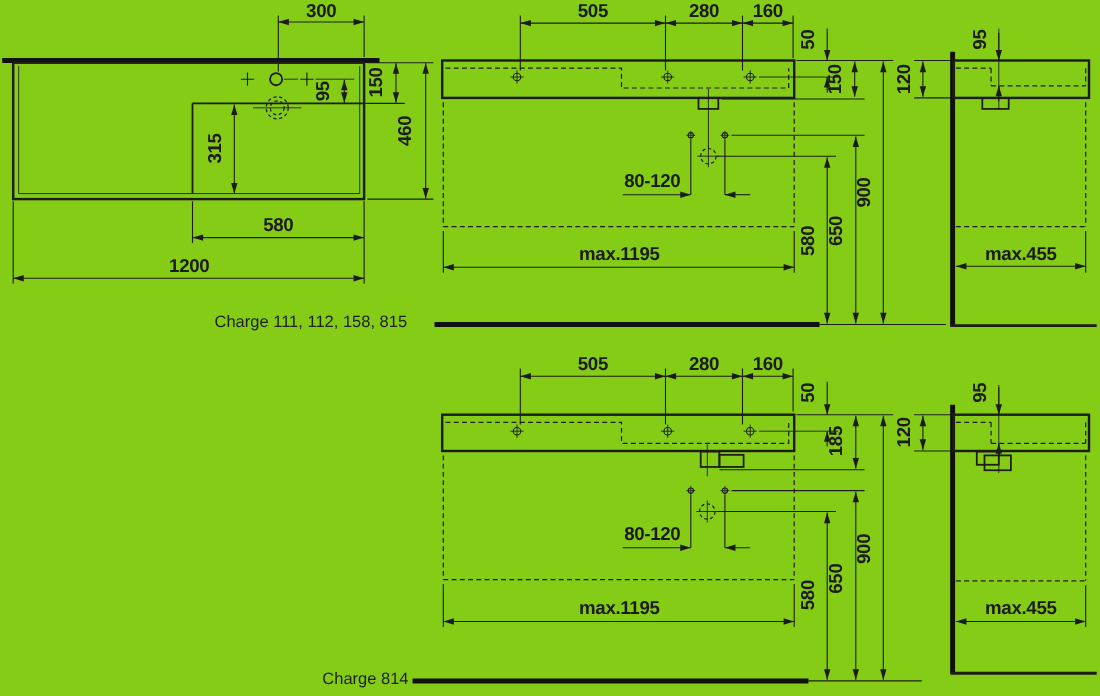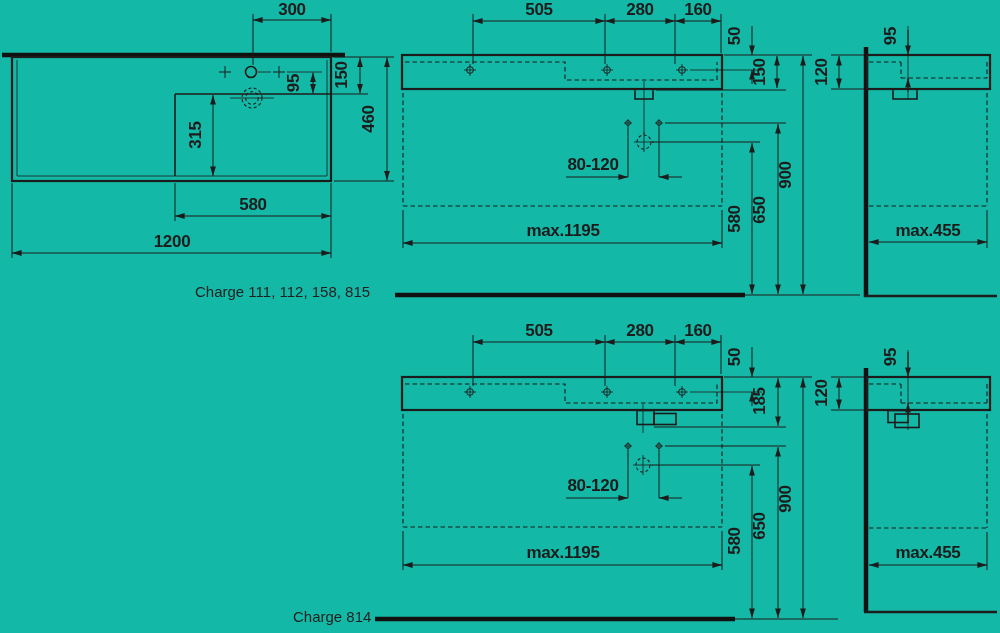--- a/index.html
+++ b/index.html
@@ -1,16 +1,16 @@
 <!DOCTYPE html>
 <html><head>
 <meta charset="utf-8">
 <style>
   html,body{margin:0;padding:0;background:#ffffff;}
-  .stage{position:relative;width:1000px;height:633px;background:#14b8a6;overflow:hidden;}
+  .stage{position:relative;width:1000px;height:633px;background:#84cc16;overflow:hidden;}
   svg{display:block;}
   .ln{stroke:#1c1c1c;stroke-width:1;fill:none;}
   .ln08{stroke:#1c1c1c;stroke-width:0.8;fill:none;}
   .ln15{stroke:#1c1c1c;stroke-width:1.6;fill:none;}
   .ln2{stroke:#1c1c1c;stroke-width:2.2;fill:none;}
   .thk{stroke:#111111;stroke-width:4.5;fill:none;}
   .flr{stroke:#111111;stroke-width:4.5;fill:none;}
   .flr2{stroke:#1c1c1c;stroke-width:2.6;fill:none;}
   .dsh{stroke:#1c1c1c;stroke-width:1.1;fill:none;stroke-dasharray:4.5 3;}
   .dshc{stroke:#1c1c1c;stroke-width:1.1;fill:none;stroke-dasharray:3 2.4;}

